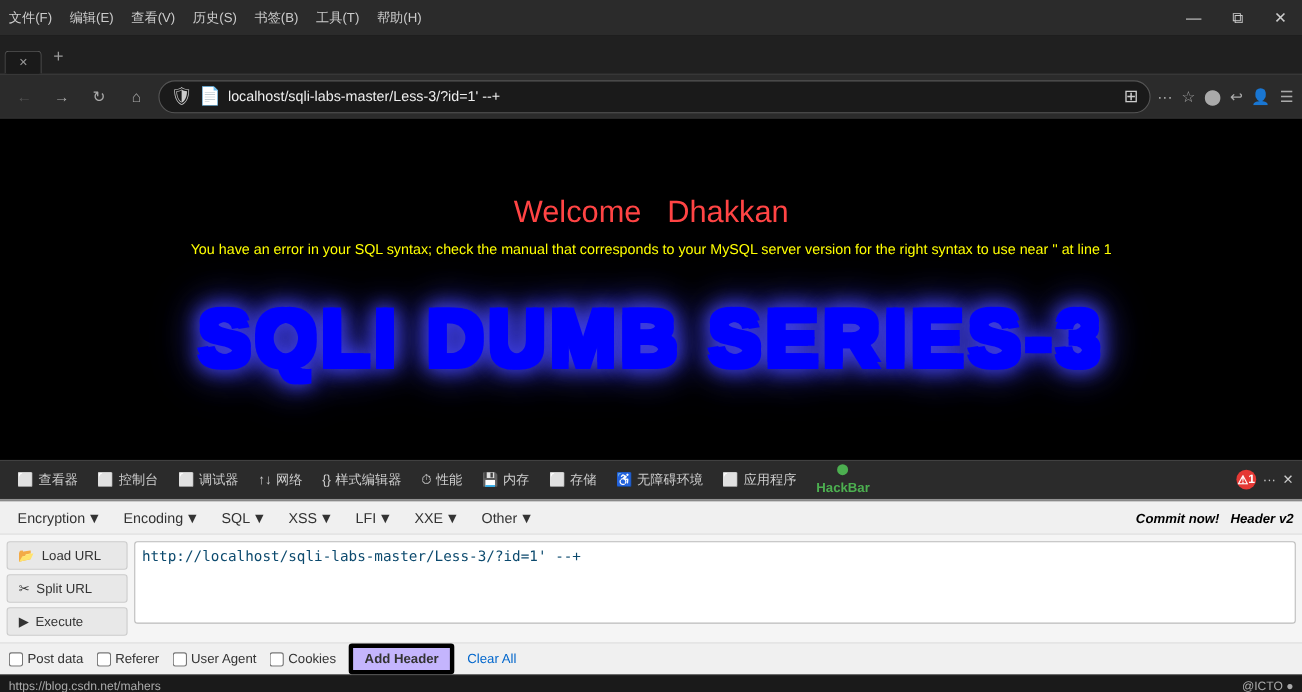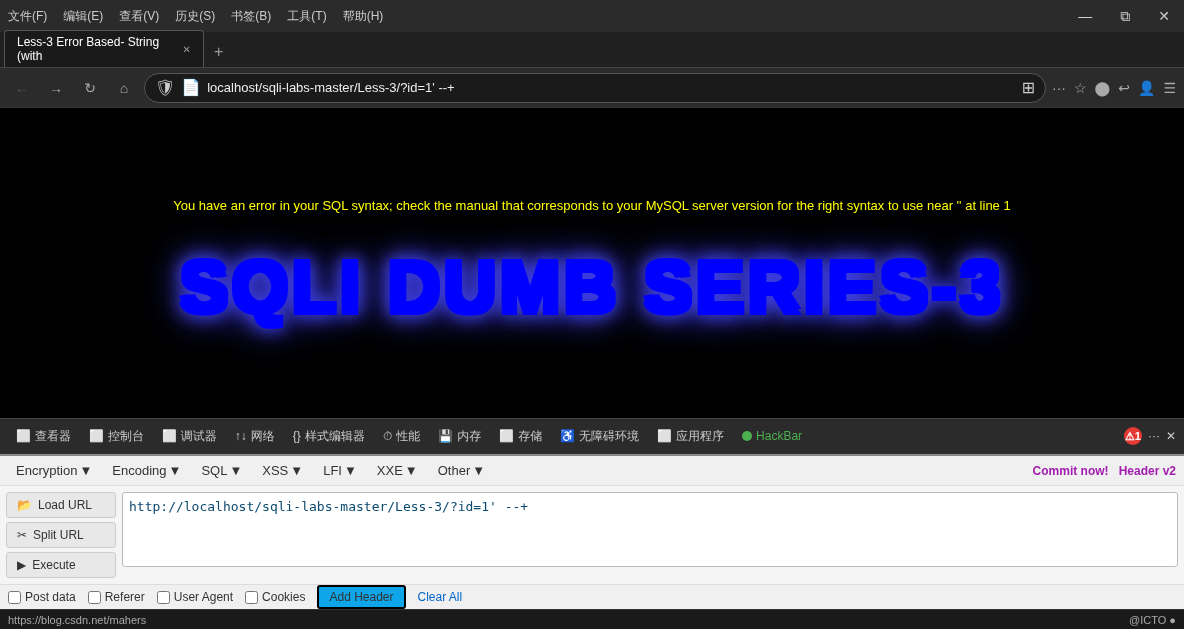--- a/index.html
+++ b/index.html
@@ -145,21 +145,21 @@
       align-items: center;
       gap: 4px;
       padding: 4px 8px;
       cursor: pointer;
       border-radius: 3px;
       white-space: nowrap;
     }
     .devtools-right { margin-left: auto; display: flex; align-items: center; gap: 6px; }
     .hackbar-btn {
       display: flex; align-items: center; gap: 4px;
-      color: #4CAF50; font-weight: normal;
+      color: #4CAF50; font-weight: bold; flex-direction: column;
     }
     .dot-green { width: 10px; height: 10px; background: #4CAF50; border-radius: 50%; }
     .error-badge {
       background: #e53935;
       color: #fff;
       border-radius: 50%;
       width: 18px; height: 18px;
       display: flex; align-items: center; justify-content: center;
       font-size: 11px; font-weight: bold;
     }
@@ -188,21 +188,21 @@
       color: #333;
       cursor: pointer;
       border-radius: 3px;
       display: flex; align-items: flex-start; gap: 2px;
     }
     .hackbar-commit {
       margin-left: auto;
       font-size: 12px;
       color: #555;
     }
-    .hackbar-commit span { color: #a21caf; font-weight: bold; }
+    .hackbar-commit span { color: #000000; font-weight: bold; font-style: italic; }
 
     
     .hackbar-content {
       display: flex;
       flex: 1;
       padding: 6px;
       gap: 6px;
     }
     .hackbar-sidebar {
       display: flex;
@@ -249,26 +249,27 @@
       gap: 12px;
       background: #f0f0f0;
       border-top: 1px solid #ddd;
       font-size: 12px;
       color: #333;
     }
     .hb-checkbox { display: flex; align-items: center; gap: 4px; cursor: pointer; }
     .hb-checkbox input { cursor: pointer; }
     .hb-footer-btn {
       padding: 3px 10px;
-      background: #0ea5e9;
-      border: 2px solid #000000;
+      background: #c4b5fd;
+      border: 4px solid #000000;
       border-radius: 3px;
       font-size: 12px;
       cursor: pointer;
       color: #333;
+      font-weight: bold;
     }
     .clear-all-btn { color: #0066cc; background: none; border: none; cursor: pointer; font-size: 12px; }
 
     
     .status-bar {
       background: #1a1a1a;
       height: 20px;
       display: flex;
       align-items: center;
       padding: 0 8px;
@@ -293,21 +294,20 @@
   </div>
   <div class="title-bar-right">
     <span class="title-bar-btn">—</span>
     <span class="title-bar-btn">⧉</span>
     <span class="title-bar-btn close">✕</span>
   </div>
 </div>
 
 <div class="tab-bar">
   <div class="tab active">
-    <span>Less-3 Error Based- String (with</span>
     <span class="tab-close">✕</span>
   </div>
   <span class="tab-new">+</span>
 </div>
 
 <div class="address-bar">
   <div class="nav-btn disabled">
     <span>←</span>
   </div>
   <div class="nav-btn">
@@ -329,20 +329,25 @@
     <span class="addr-icon">···</span>
     <span class="addr-icon">☆</span>
     <span class="addr-icon">⬤</span>
     <span class="addr-icon">↩</span>
     <span class="addr-icon">👤</span>
     <span class="addr-icon">☰</span>
   </div>
 </div>
 
 <div class="main-content">
+  <div class="welcome-text">
+    <span>Welcome</span>
+    &nbsp;
+    <span style="color:#ff4444;">Dhakkan</span>
+  </div>
   <div class="error-text">You have an error in your SQL syntax; check the manual that corresponds to your MySQL server version for the right syntax to use near '' at line 1</div>
   <div class="sqli-logo">SQLI DUMB SERIES-3</div>
 </div>
 
 <div class="devtools-bar">
   <div class="devtool-item">
     <span>⬜</span>
     <span>查看器</span>
   </div>
   <div class="devtool-item">

